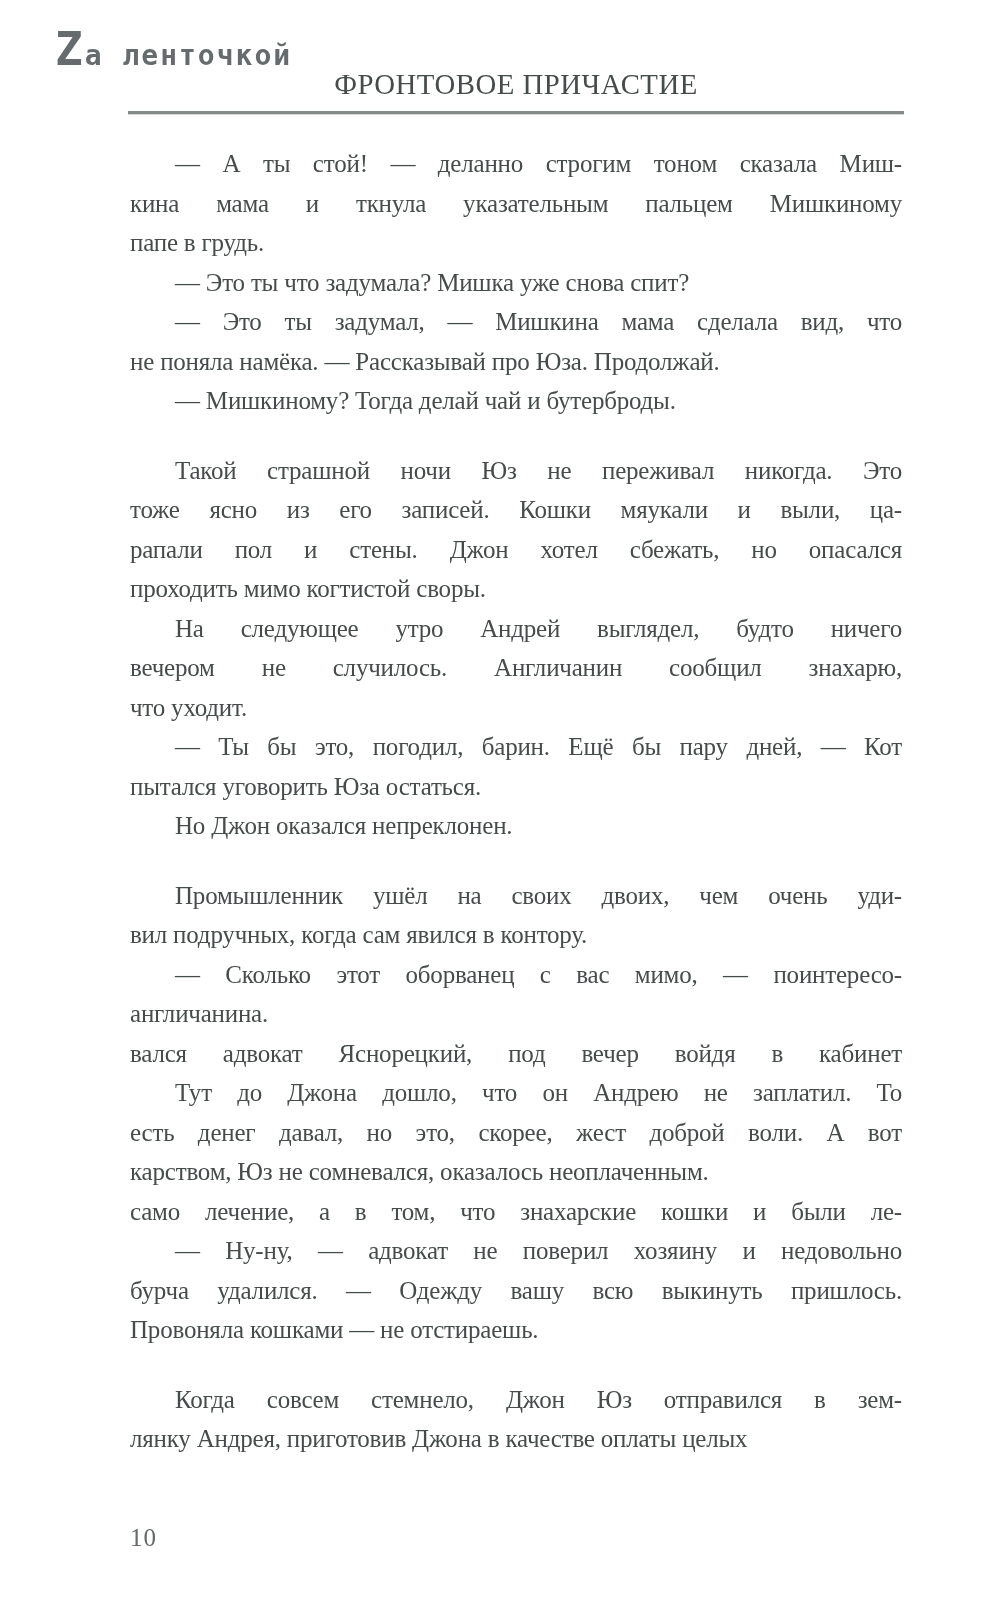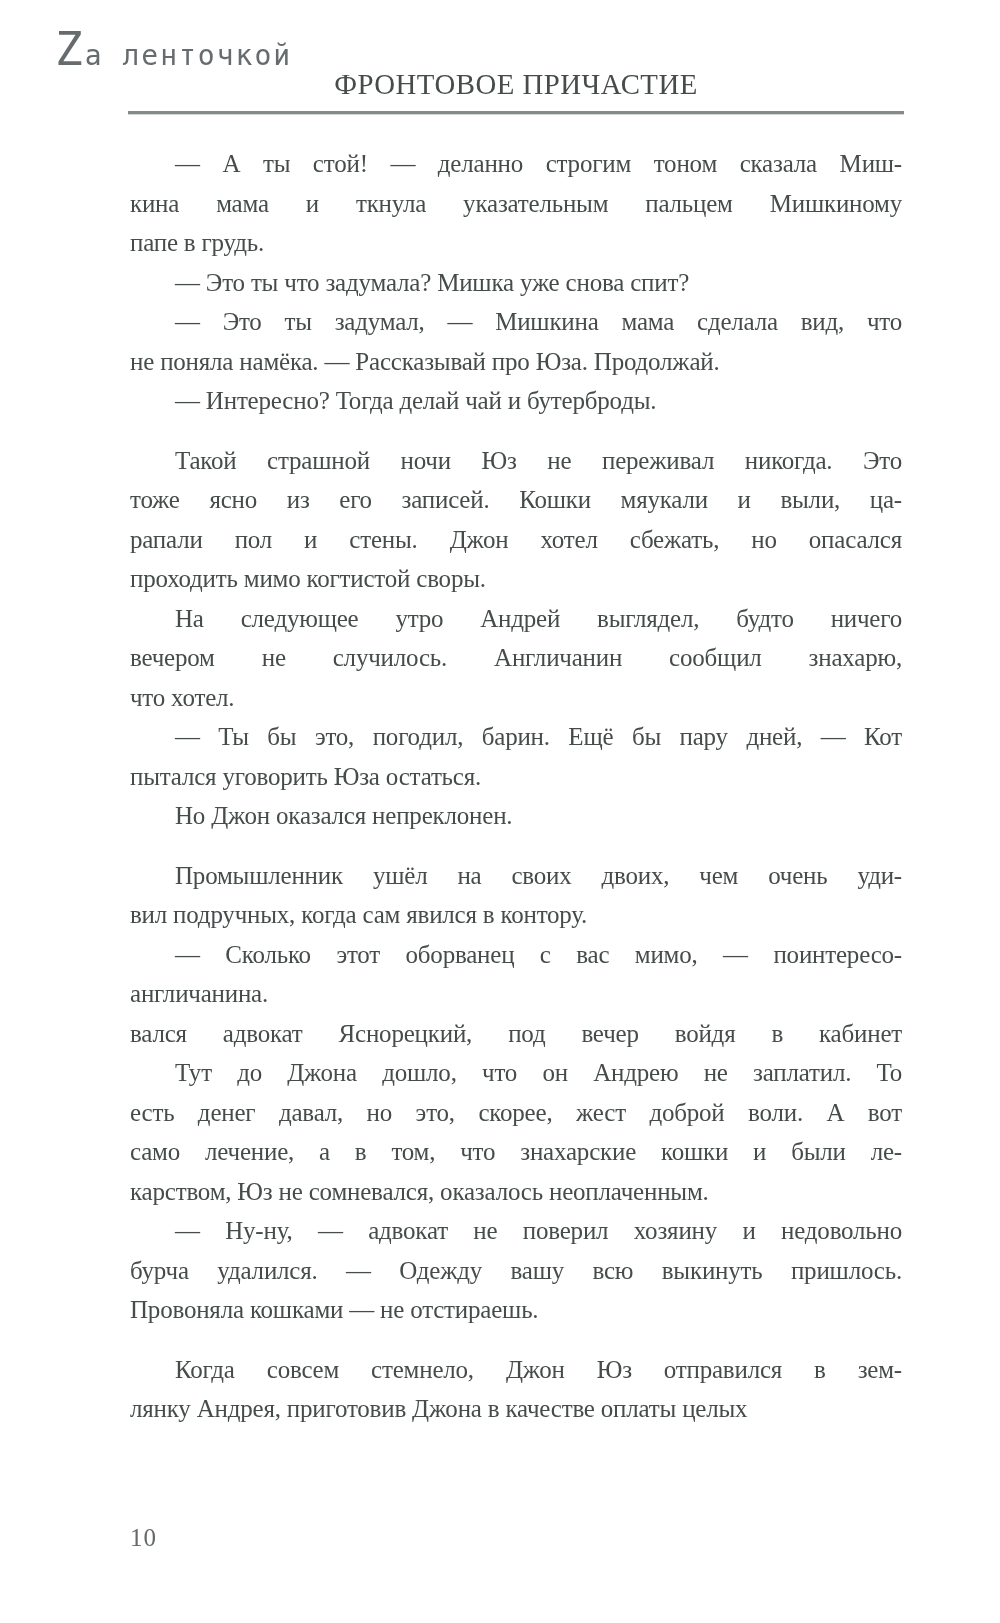--- a/index.html
+++ b/index.html
@@ -18,21 +18,21 @@
     overflow:hidden;
     font-family:"Liberation Serif", serif;
     color:var(--ink);
   }
   
   .logo{
     position:absolute;
     left:55px;
     top:26px;
     font-family:"DejaVu Sans Mono", monospace;
-    font-weight:normal;
+    font-weight:bold;
     color:var(--logo);
     letter-spacing:2px;
     white-space:nowrap;
   }
   .logo .logo-initial{
     font-size:46px;
     line-height:46px;
     vertical-align:baseline;
   }
   .logo .logo-rest{
@@ -66,21 +66,21 @@
   
   .body-text{
     position:absolute;
     left:130px;
     top:144px;
     width:772px;
     font-size:25px;
     letter-spacing:-0.2px;
   }
   .para{margin:0;padding:0;}
-  .para.gap{margin-top:20px;}
+  .para.gap{margin-top:30px;}
   .line{
     line-height:39.5px;
     text-align:justify;
     text-align-last:justify;
     white-space:normal;
   }
   .line.last{
     text-align-last:left;
   }
   .line.indent{
@@ -117,54 +117,54 @@
         <div class="line last">папе в грудь.</div>
       </div>
       <div class="para">
         <div class="line indent last">— Это ты что задумала? Мишка уже снова спит?</div>
       </div>
       <div class="para">
         <div class="line indent">— Это ты задумал, — Мишкина мама сделала вид, что</div>
         <div class="line last">не поняла намёка. — Рассказывай про Юза. Продолжай.</div>
       </div>
       <div class="para">
-        <div class="line indent last">— Интересно? Тогда делай чай и бутерброды.</div>
+        <div class="line indent last">— Мишкиному? Тогда делай чай и бутерброды.</div>
       </div>
       <div class="para gap">
         <div class="line indent">Такой страшной ночи Юз не переживал никогда. Это</div>
         <div class="line">тоже ясно из его записей. Кошки мяукали и выли, ца-</div>
         <div class="line">рапали пол и стены. Джон хотел сбежать, но опасался</div>
         <div class="line last">проходить мимо когтистой своры.</div>
       </div>
       <div class="para">
         <div class="line indent">На следующее утро Андрей выглядел, будто ничего</div>
         <div class="line">вечером не случилось. Англичанин сообщил знахарю,</div>
-        <div class="line last">что хотел.</div>
+        <div class="line last">что уходит.</div>
       </div>
       <div class="para">
         <div class="line indent">— Ты бы это, погодил, барин. Ещё бы пару дней, — Кот</div>
         <div class="line last">пытался уговорить Юза остаться.</div>
       </div>
       <div class="para">
         <div class="line indent last">Но Джон оказался непреклонен.</div>
       </div>
       <div class="para gap">
         <div class="line indent">Промышленник ушёл на своих двоих, чем очень уди-</div>
         <div class="line last">вил подручных, когда сам явился в контору.</div>
       </div>
       <div class="para">
         <div class="line indent">— Сколько этот оборванец с вас мимо, — поинтересо-</div>
         <div class="line last">англичанина.</div>
         <div class="line">вался адвокат Яснорецкий, под вечер войдя в кабинет</div>
       </div>
       <div class="para">
         <div class="line indent">Тут до Джона дошло, что он Андрею не заплатил. То</div>
         <div class="line">есть денег давал, но это, скорее, жест доброй воли. А вот</div>
+        <div class="line last">карством, Юз не сомневался, оказалось неоплаченным.</div>
         <div class="line">само лечение, а в том, что знахарские кошки и были ле-</div>
-        <div class="line last">карством, Юз не сомневался, оказалось неоплаченным.</div>
       </div>
       <div class="para">
         <div class="line indent">— Ну-ну, — адвокат не поверил хозяину и недовольно</div>
         <div class="line">бурча удалился. — Одежду вашу всю выкинуть пришлось.</div>
         <div class="line last">Провоняла кошками — не отстираешь.</div>
       </div>
       <div class="para gap">
         <div class="line indent">Когда совсем стемнело, Джон Юз отправился в зем-</div>
         <div class="line last">лянку Андрея, приготовив Джона в качестве оплаты целых</div>
       </div>

